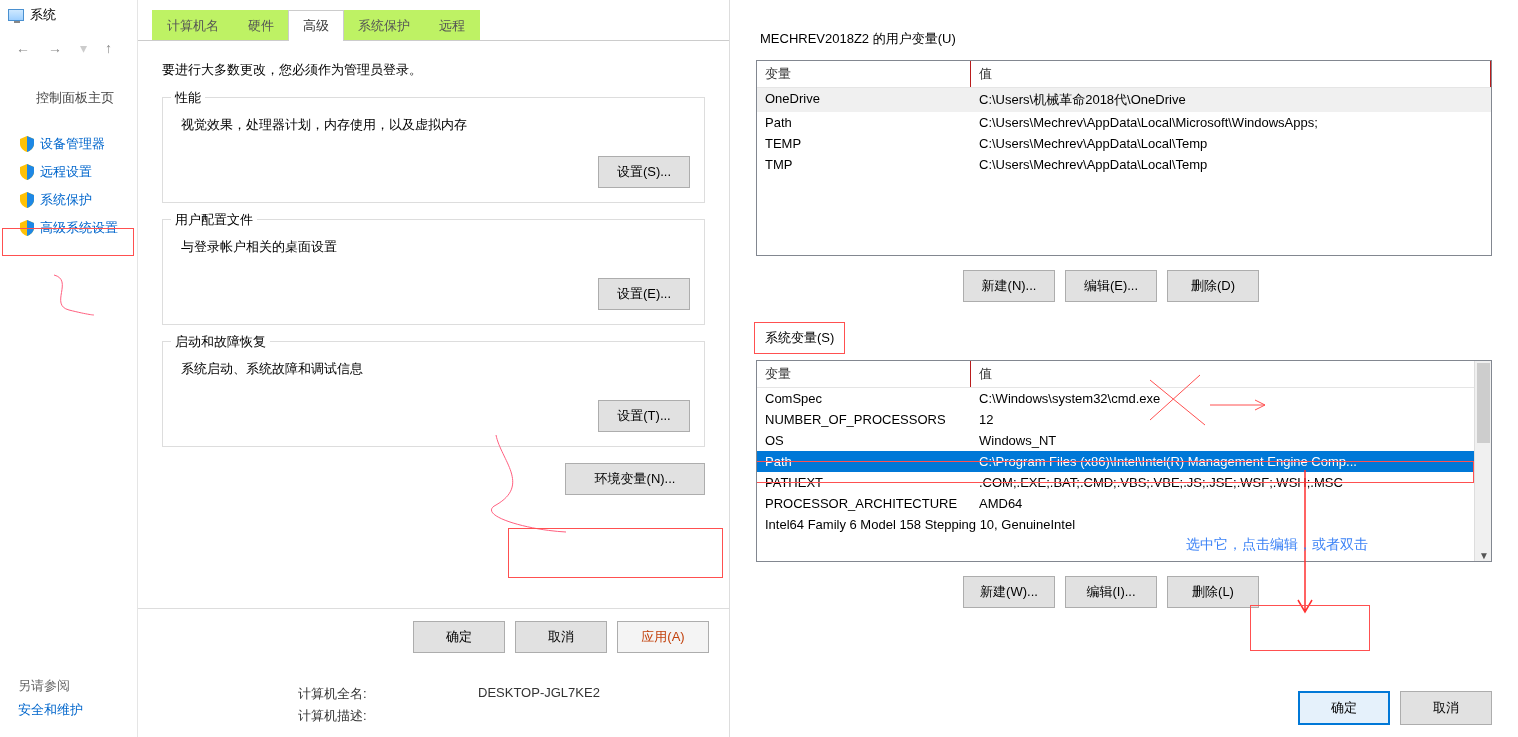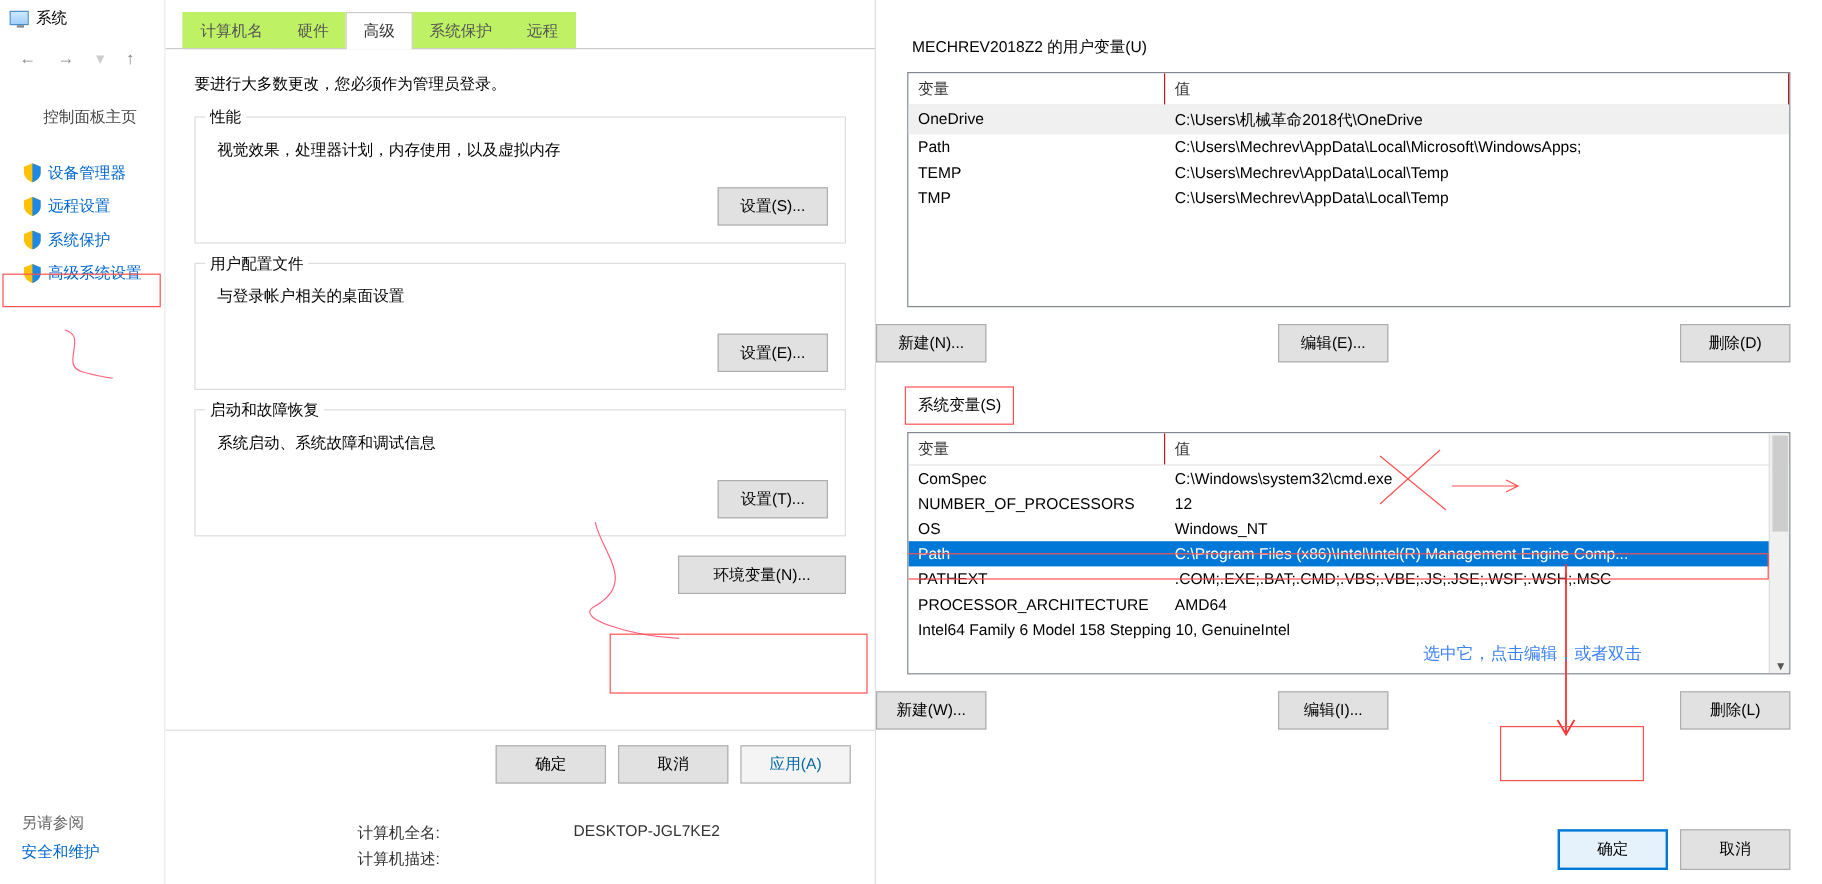--- a/index.html
+++ b/index.html
@@ -81,21 +81,21 @@
   .groupbox .desc { font-size:13px; margin: 8px 0 22px 4px; }
   .btn {
     min-width: 92px;
     padding: 6px 14px;
     background:#e1e1e1;
     border:1px solid #adadad;
     font-size:13px;
     cursor:pointer;
     font-family: inherit;
   }
-  .btn.disabled { color:#0369a1; background:#f4f4f4; }
+  .btn.disabled { color:#c2410c; background:#f4f4f4; }
   .btn-row-right { display:flex; justify-content:flex-end; }
   .dialog-footer {
     position:absolute; left:0; bottom:72px; width:100%;
     display:flex; justify-content:flex-end; gap:10px;
     padding: 12px 20px;
     border-top:1px solid #ddd;
     background:#fff;
   }
   .below-dialog {
     position:absolute; left:0; bottom:0; width:100%;
@@ -148,21 +148,21 @@
     background:#f0f0f0; border-left:1px solid #ddd;
   }
   .varlist .scrollbar .thumb {
     position:absolute; left:2px; top:2px; width:13px; height:40%;
     background:#cdcdcd;
   }
   .varlist .scrollbar .arrow { position:absolute; left:4px; width:9px; height:9px; color:#555; font-size:10px; text-align:center; }
   .varlist .scrollbar .arrow.up { top:2px; }
   .varlist .scrollbar .arrow.down { bottom:2px; }
   .r-btn-row {
-    display:flex; justify-content:space-between; gap:10px;
+    display:flex; justify-content:center; gap:10px;
     margin: 14px 26px 0 0;
   }
   .sysvar-label-box {
     display:inline-block;
     border:1px solid #ff5050;
     padding:6px 10px;
     margin: 20px 0 6px 24px;
     font-size:13px;
   }
   .path-red-box { position:absolute; left:-2px; top:100px; width: calc(100% - 15px); height:22px; border:1px solid #ff5050; pointer-events:none; }

